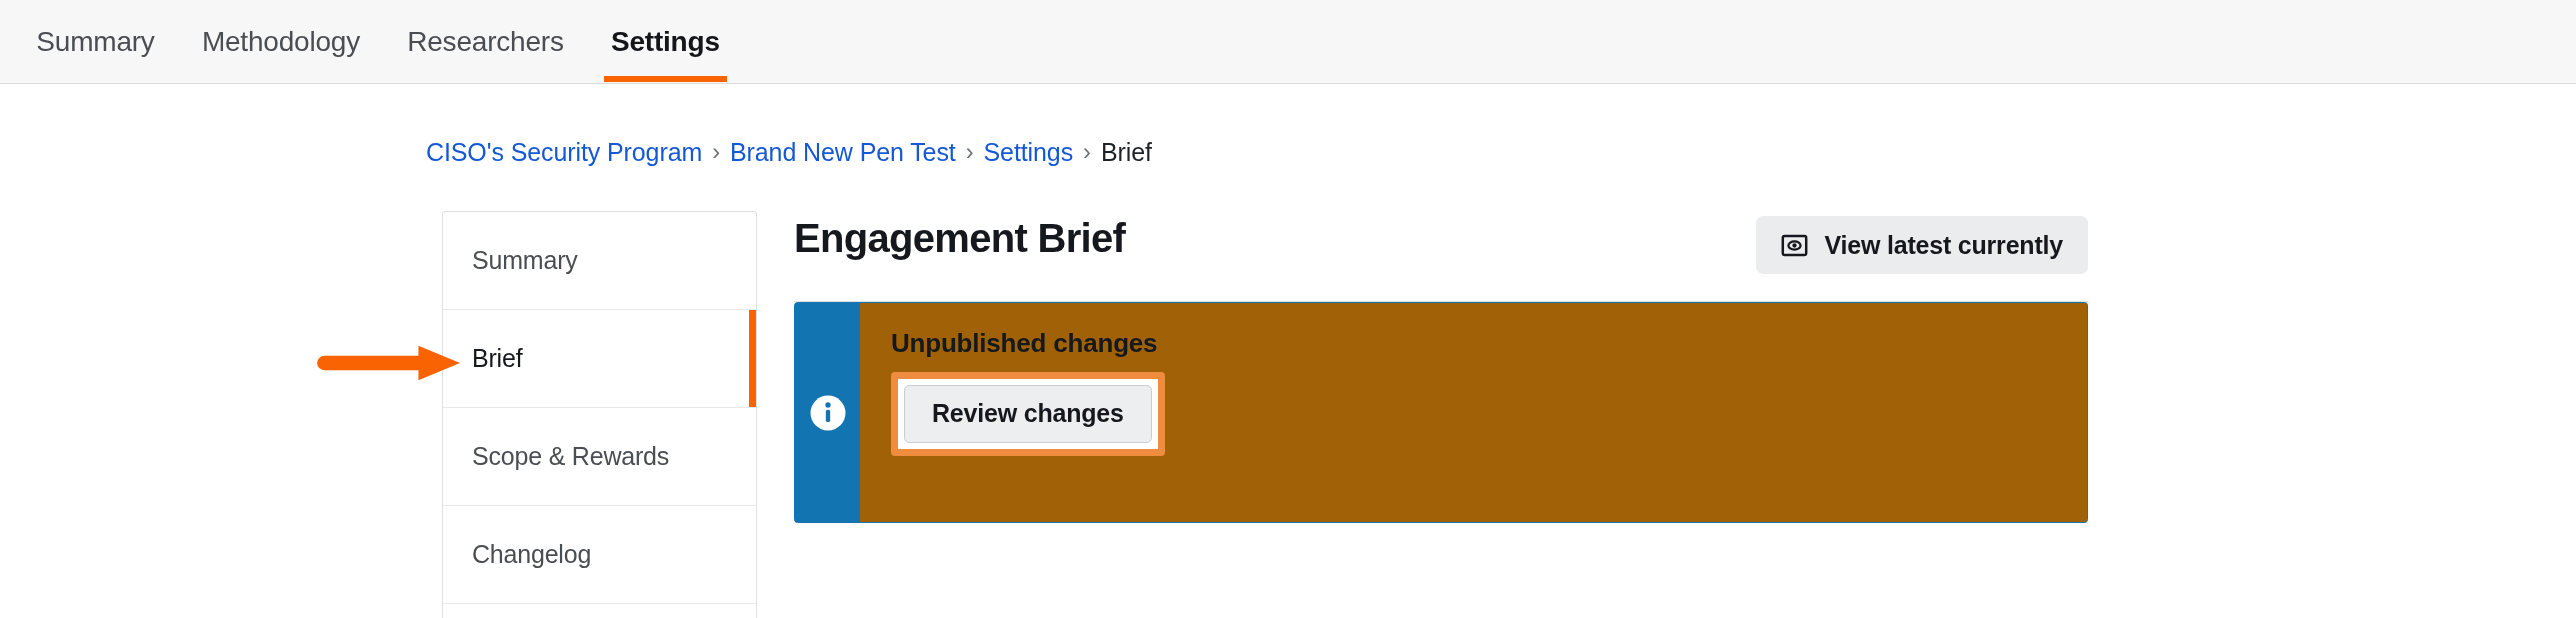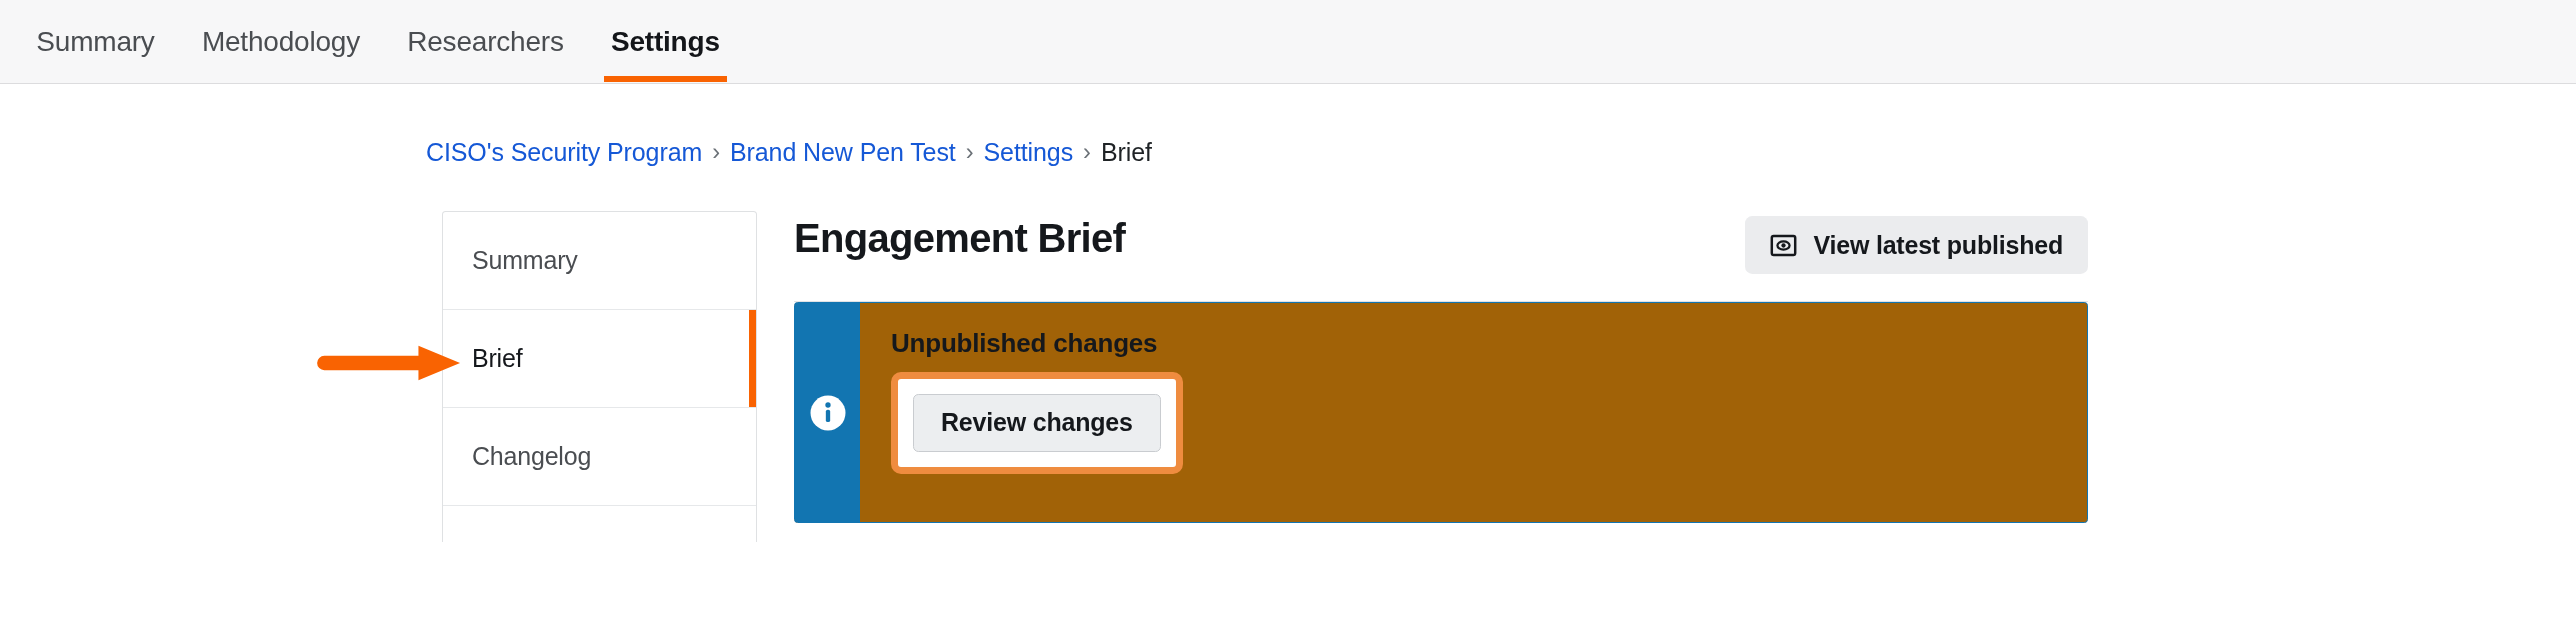--- a/index.html
+++ b/index.html
@@ -203,22 +203,22 @@
   }
   .banner-text {
     font-size: 26px;
     color: #1f2326;
     letter-spacing: -0.2px;
     margin: 0 0 20px 0;
   }
   .review-wrap {
     display: inline-block;
     border: 7.3px solid #ef8c3f;
-    border-radius: 10px;
-    padding: 15px;
+    border-radius: 4px;
+    padding: 6px;
     background: #ffffff;
   }
   .btn-review {
     display: block;
     background: #eceef0;
     border: 1.8px solid #c9ccd0;
     border-radius: 5.4px;
     padding: 13.6px 27px;
     font-size: 25px;
     font-weight: bold;
@@ -269,41 +269,44 @@
 </nav>
 
 <div class="sidebar">
   <div class="side-item">
     <span>Summary</span>
   </div>
   <div class="side-item active">
     <span>Brief</span>
   </div>
   <div class="side-item">
+    <span>Scope &amp; Rewards</span>
+  </div>
+  <div class="side-item">
     <span>Changelog</span>
   </div>
   <div class="side-item partial">
     <span></span>
   </div>
 </div>
 
 <div class="main">
 
   <div class="main-head">
     <h1 class="page-title">Engagement Brief</h1>
 
     <button class="btn-published">
       <span class="eye-icon">
         <svg viewBox="0 0 24 24" width="27" height="27" aria-hidden="true">
           <rect x="1.6" y="3.6" width="20.8" height="16.8" rx="1.6" fill="none" stroke="#15181c" stroke-width="2.2"></rect>
           <ellipse cx="12" cy="12" rx="5.4" ry="3.6" fill="none" stroke="#15181c" stroke-width="2"></ellipse>
           <circle cx="12" cy="12" r="1.9" fill="#15181c"></circle>
         </svg>
       </span>
-      <span>View latest published</span>
+      <span>View latest currently</span>
     </button>
   </div>
 
   <div class="banner">
     <div class="banner-rail">
       <span class="info-icon">
         <svg viewBox="0 0 24 24" width="40" height="40" aria-hidden="true">
           <circle cx="12" cy="12" r="10.5" fill="#ffffff"></circle>
           <rect x="10.7" y="10" width="2.6" height="7.4" rx="1.1" fill="#1275b1"></rect>
           <circle cx="12" cy="7.2" r="1.6" fill="#1275b1"></circle>

